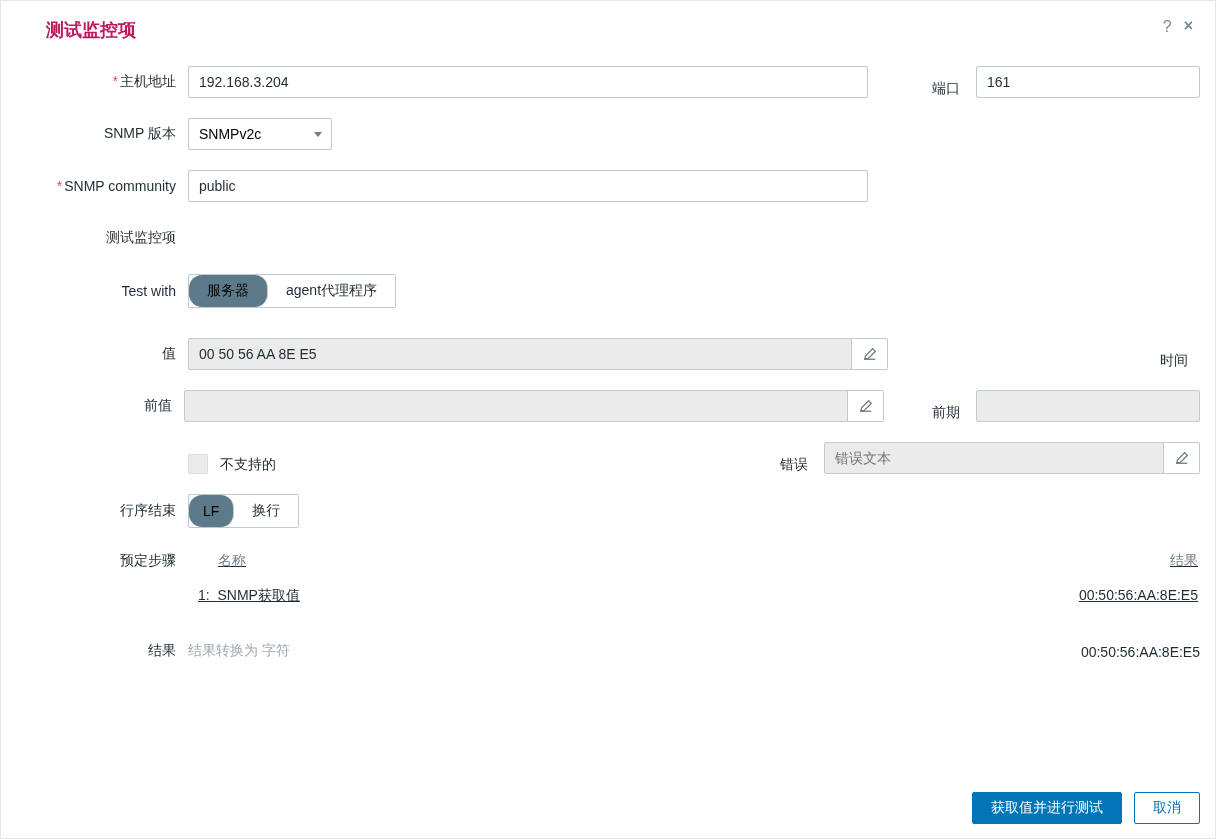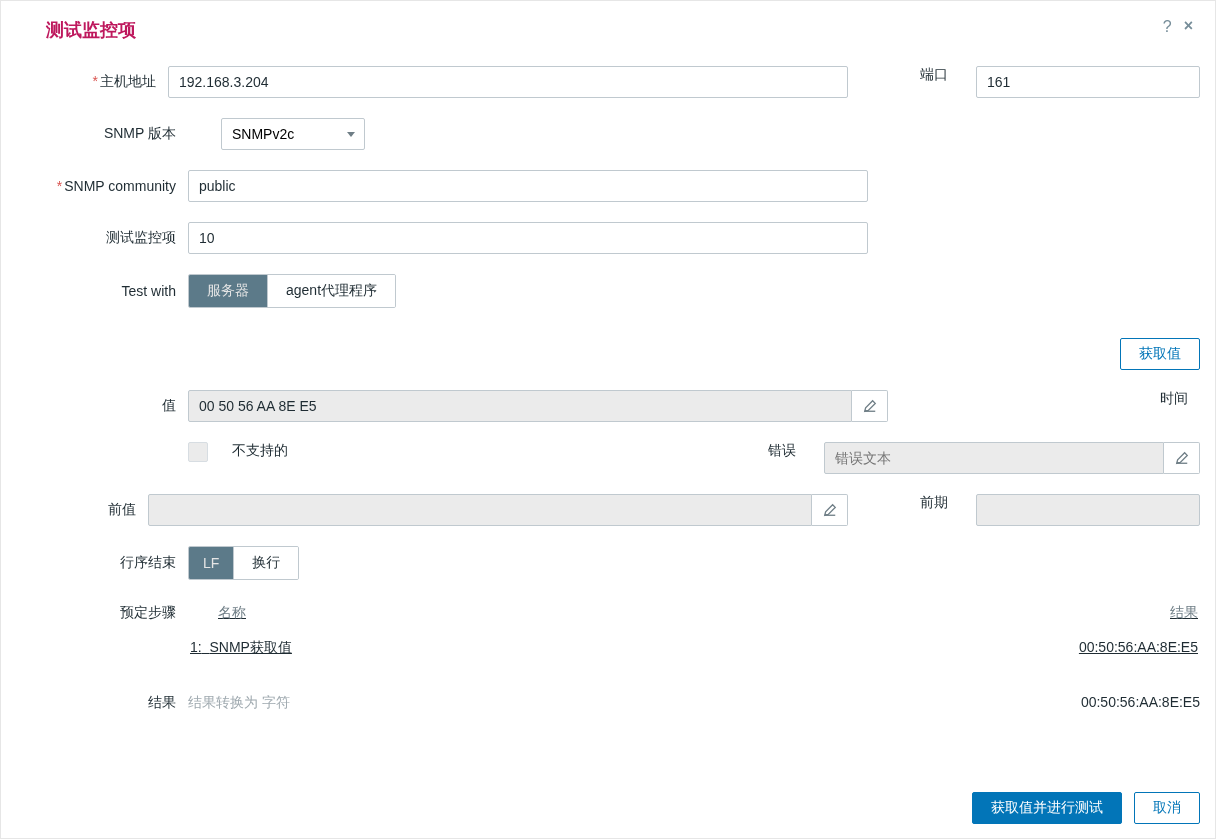--- a/index.html
+++ b/index.html
@@ -44,21 +44,21 @@
   min-height: 32px;
 }
 .label {
   width: 172px;
   text-align: right;
   padding-right: 12px;
   color: #1f2c33;
   font-size: 14px;
 }
 .label .req { color: #d9534f; margin-right: 2px; }
-.field { display: flex; align-items: flex-start; flex: 1; gap: 16px; }
+.field { display: flex; align-items: flex-end; flex: 1; gap: 4px; }
 .input {
   height: 32px;
   border: 1px solid #c0c9cf;
   border-radius: 2px;
   padding: 0 10px;
   font-size: 14px;
   color: #1f2c33;
   background: #fff;
 }
 .input.readonly { background: #ebebeb; color: #1f2c33; }
@@ -66,21 +66,20 @@
 .input.port { width: 224px; }
 .select {
   height: 32px;
   border: 1px solid #c0c9cf;
   border-radius: 2px;
   padding: 0 28px 0 10px;
   font-size: 14px;
   background: #fff;
   appearance: none;
   position: relative;
-  margin-left: 33px;
 }
 .select-wrap { position: relative; display: inline-block; }
 .select-wrap::after {
   content: "";
   position: absolute;
   right: 10px; top: 14px;
   border-left: 4px solid transparent;
   border-right: 4px solid transparent;
   border-top: 5px solid #6f7e86;
   pointer-events: none;
@@ -111,21 +110,21 @@
   padding: 0 18px;
   height: 32px;
   display: inline-flex; align-items: center;
   background: #fff;
   color: #1f2c33;
   cursor: pointer;
   border-right: 1px solid #c0c9cf;
   font-size: 14px;
 }
 .seg-btn:last-child { border-right: none; }
-.seg-btn.active { background: #5c7a89; color: #e5e5e5; }
+.seg-btn.active { background: #5c7a89; color: #000000; border-radius: 13px; }
 .btn {
   height: 32px;
   padding: 0 18px;
   border: 1px solid #0275b8;
   border-radius: 2px;
   background: #fff;
   color: #0275b8;
   font-size: 14px;
   cursor: pointer;
   display: inline-flex; align-items: center;
@@ -148,21 +147,21 @@
   border: 1px solid #c0c9cf; border-left: none;
   background: #fff;
   display: flex; align-items: center; justify-content: center;
   cursor: pointer;
   border-top-right-radius:2px; border-bottom-right-radius:2px;
 }
 .edit-btn svg { width:14px; height:14px; stroke:#6f7e86; }
 .rlabel { width:54px; text-align:right; padding-right:12px; }
 .steps-table { flex:1;text-decoration:underline; }
 .steps-header { display:flex; justify-content:space-between; color:#6f7e86; font-size:14px; padding:0 2px 10px 2px; border-bottom:1px solid transparent;}
-.steps-row { display:flex; justify-content:space-between; padding:6px 2px; font-size:14px; }
+.steps-row { display:flex; justify-content:space-between; padding:6px 2px; font-size:14px;margin-left:8px; }
 .result-row { display:flex; justify-content:space-between; padding-top:0; }
 .result-placeholder { color:#9fa9af; }
 .footer {
   position: absolute;
   right: 15px; bottom: 14px;
   display: flex; gap: 12px;
 }
 .getvalue-row { justify-content:flex-end; padding-right:0; margin-bottom:20px; }
 .chk-label { margin-left:8px; }
 </style>
@@ -204,53 +203,65 @@
 
     <div class="row">
       <div class="label"><span class="req">*</span><span>SNMP community</span></div>
       <div class="field">
         <input class="input wide" value="public" style="">
       </div>
     </div>
 
     <div class="row">
       <div class="label">测试监控项</div>
-      <div class="field">
-        <input class="input wide" value="10" style="">
-      </div>
     </div>
 
     <div class="row" style="margin-bottom:30px">
       <div class="label">Test with</div>
       <div class="field">
         <div class="seg">
           <div class="seg-btn active">服务器</div>
           <div class="seg-btn">agent代理程序</div>
         </div>
       </div>
     </div>
 
-    <div class="row getvalue-row">
-      <button class="btn" style="margin-right:0">获取值</button>
-    </div>
 
     <div class="row">
       <div class="label">值</div>
       <div class="field">
         <div class="input-with-edit">
           <input class="input readonly" value="00 50 56 AA 8E E5" style="">
           <div class="edit-btn">
             <svg viewBox="0 0 16 16" fill="none" stroke-width="1.5">
                 <path d="M2 14 L3 10 L11 2 L14 5 L6 13 L2 14 Z"></path>
                 <path d="M2 14 L14 14"></path>
               </svg>
           </div>
         </div>
         <div style="flex:1"></div>
         <div class="label2">时间</div>
+      </div>
+    </div>
+
+    <div class="row">
+      <div class="label">前值</div>
+      <div class="field">
+        <div class="input-with-edit">
+          <input class="input readonly" style="">
+          <div class="edit-btn">
+            <svg viewBox="0 0 16 16" fill="none" stroke-width="1.5">
+                <path d="M2 14 L3 10 L11 2 L14 5 L6 13 L2 14 Z"></path>
+                <path d="M2 14 L14 14"></path>
+              </svg>
+          </div>
+        </div>
+        <div style="flex:1"></div>
+        <div class="label2">前期</div>
+        <input class="input readonly port" style="">
       </div>
     </div>
 
     <div class="row">
       <div class="label"></div>
       <div class="field">
         <span class="checkbox gray"></span>
         <span class="chk-label">不支持的</span>
         <div style="flex:1"></div>
         <div class="rlabel">错误</div>
@@ -259,38 +270,20 @@
           <div class="edit-btn">
             <svg viewBox="0 0 16 16" fill="none" stroke-width="1.5">
                 <path d="M2 14 L3 10 L11 2 L14 5 L6 13 L2 14 Z"></path>
                 <path d="M2 14 L14 14"></path>
               </svg>
           </div>
         </div>
       </div>
     </div>
 
-    <div class="row">
-      <div class="label">前值</div>
-      <div class="field">
-        <div class="input-with-edit">
-          <input class="input readonly" style="">
-          <div class="edit-btn">
-            <svg viewBox="0 0 16 16" fill="none" stroke-width="1.5">
-                <path d="M2 14 L3 10 L11 2 L14 5 L6 13 L2 14 Z"></path>
-                <path d="M2 14 L14 14"></path>
-              </svg>
-          </div>
-        </div>
-        <div style="flex:1"></div>
-        <div class="label2">前期</div>
-        <input class="input readonly port" style="">
-      </div>
-    </div>
-
     <div class="row" style="margin-bottom:24px">
       <div class="label">行序结束</div>
       <div class="field">
         <div class="seg">
           <div class="seg-btn active" style="padding:0 14px">LF</div>
           <div class="seg-btn">换行</div>
         </div>
       </div>
     </div>
 

